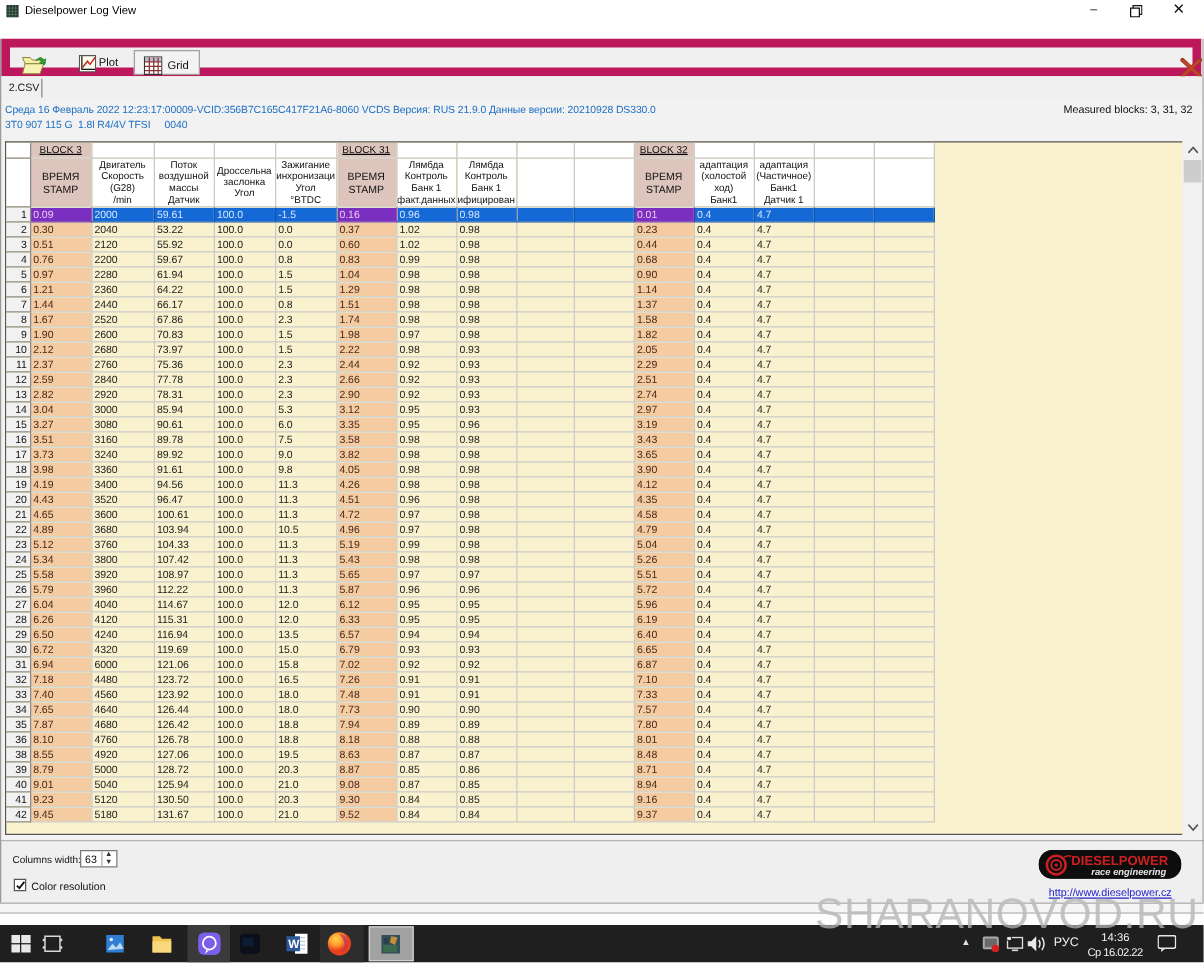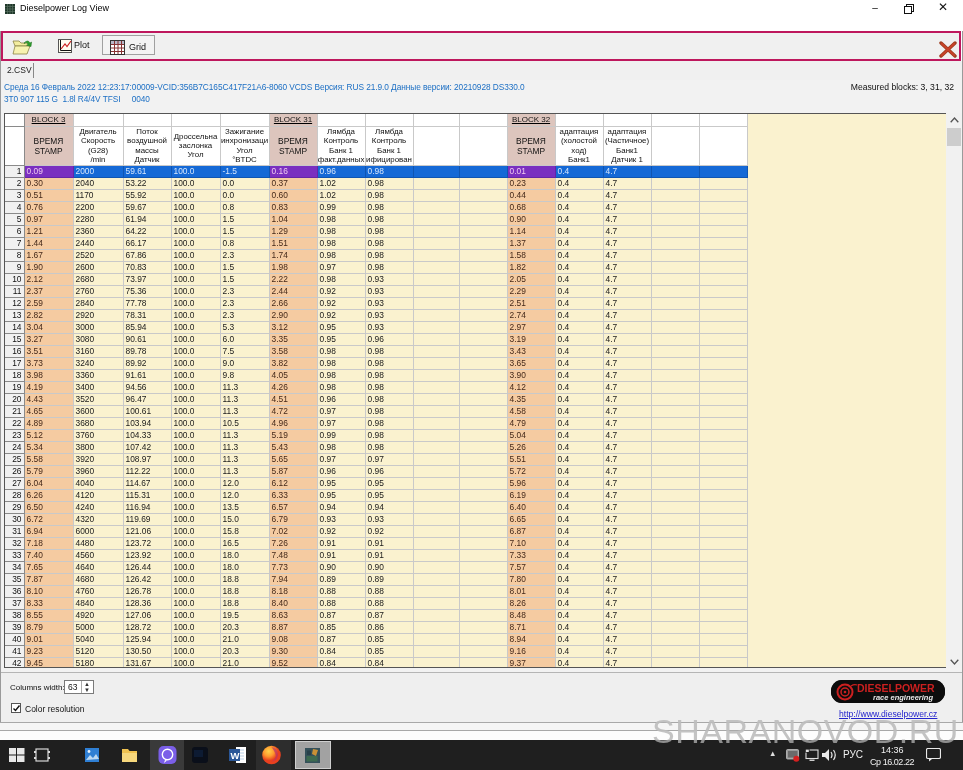--- a/index.html
+++ b/index.html
@@ -5,21 +5,21 @@
 html,body{width:963px;height:770px;overflow:hidden;font-family:"Liberation Sans",sans-serif;background:#fff;position:relative;}
 
 #titlebar{position:absolute;left:0;top:0;width:963px;height:18px;background:#fff;}
 #appico{position:absolute;left:5px;top:4px;width:10px;height:10px;}
 #title{position:absolute;left:20px;top:3px;font-size:9px;color:#000;}
 .wbtn{position:absolute;top:0;width:30px;height:17px;text-align:center;color:#111;font-size:10px;line-height:16px;}
 
 #menubar{position:absolute;left:0;top:18px;width:963px;height:13px;background:#fff;font-size:8.7px;color:#111;margin-top:16px;}
 #menubar span{position:absolute;top:1px;}
 
-#toolbar{position:absolute;left:1px;top:31px;width:960px;height:30px;background:#f0f0f0;border:2px solid #be185d;}
+#toolbar{position:absolute;left:1px;top:31px;width:960px;height:30px;background:#f0f0f0;border:7px solid #be185d;}
 #gridbtn{position:absolute;left:99px;top:2px;width:53px;height:20px;border:1px solid #a0a0a0;background:#f3f3f3;}
 .tbtxt{position:absolute;top:7px;font-size:9px;color:#111;}
 
 #tabstrip{position:absolute;left:0;top:61px;width:963px;height:19px;background:#f0f0f0;}
 #tabstrip .tabtxt{position:absolute;left:7px;top:4px;font-size:8.5px;color:#222;}
 #tabsep{position:absolute;left:33px;top:2px;width:1px;height:15px;background:#888;}
 
 #content{position:absolute;left:0;top:80px;width:963px;height:592px;background:#f2f2f2;}
 .bluetxt{position:absolute;left:4px;color:#1c6fc4;font-size:8.3px;letter-spacing:-0.06px;white-space:pre;}
 #measured{position:absolute;right:9px;top:2px;color:#111;font-size:8.6px;}
@@ -209,21 +209,21 @@
             <td class="cd"></td>
             <td class="ct">0.23</td>
             <td class="cd">0.4</td>
             <td class="cd">4.7</td>
             <td class="cd"></td>
             <td class="cd"></td>
           </tr>
 <tr>
             <td class="rn">3</td>
             <td class="ct">0.51</td>
-            <td class="cd">1170</td>
+            <td class="cd">2120</td>
             <td class="cd">55.92</td>
             <td class="cd">100.0</td>
             <td class="cd">0.0</td>
             <td class="ct">0.60</td>
             <td class="cd">1.02</td>
             <td class="cd">0.98</td>
             <td class="cd"></td>
             <td class="cd"></td>
             <td class="ct">0.44</td>
             <td class="cd">0.4</td>
@@ -813,38 +813,20 @@
             <td class="cd">4760</td>
             <td class="cd">126.78</td>
             <td class="cd">100.0</td>
             <td class="cd">18.8</td>
             <td class="ct">8.18</td>
             <td class="cd">0.88</td>
             <td class="cd">0.88</td>
             <td class="cd"></td>
             <td class="cd"></td>
             <td class="ct">8.01</td>
-            <td class="cd">0.4</td>
-            <td class="cd">4.7</td>
-            <td class="cd"></td>
-            <td class="cd"></td>
-          </tr>
-<tr>
-            <td class="rn">37</td>
-            <td class="ct">8.33</td>
-            <td class="cd">4840</td>
-            <td class="cd">128.36</td>
-            <td class="cd">100.0</td>
-            <td class="cd">18.8</td>
-            <td class="ct">8.40</td>
-            <td class="cd">0.88</td>
-            <td class="cd">0.88</td>
-            <td class="cd"></td>
-            <td class="cd"></td>
-            <td class="ct">8.26</td>
             <td class="cd">0.4</td>
             <td class="cd">4.7</td>
             <td class="cd"></td>
             <td class="cd"></td>
           </tr>
 <tr>
             <td class="rn">38</td>
             <td class="ct">8.55</td>
             <td class="cd">4920</td>
             <td class="cd">127.06</td>

